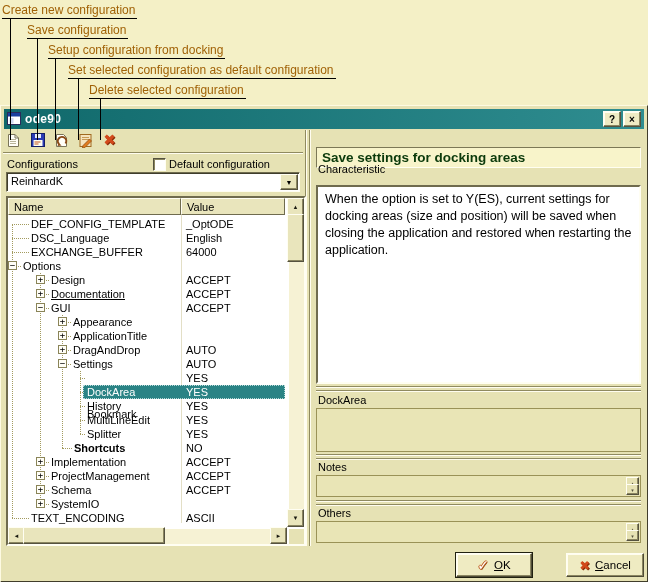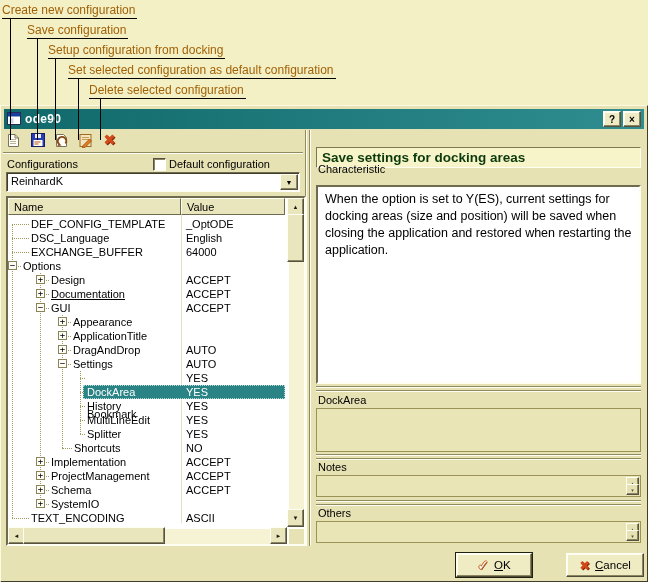--- a/index.html
+++ b/index.html
@@ -269,21 +269,21 @@
             <span class="tname" style="left: 79px;">MultiLineEdit</span>
             <span class="tval">YES</span>
           </div>
           <div class="trow">
             <div class="stub" style="left: 72px; width: 5px;"></div>
             <span class="tname" style="left: 79px;">Splitter</span>
             <span class="tval">YES</span>
           </div>
           <div class="trow">
             <div class="stub" style="left: 54px; width: 10px;"></div>
-            <span class="tname" style="left: 66px;">Shortcuts</span>
+            <span class="tname" style="left: 66px; font-weight: bold;">Shortcuts</span>
             <span class="tval">NO</span>
           </div>
           <div class="trow">
             <div class="stub" style="left: 32px; width: 9px;"></div>
             <div class="exp" style="left: 28px;">+</div>
             <span class="tname" style="left: 43px;">Implementation</span>
             <span class="tval">ACCEPT</span>
           </div>
           <div class="trow">
             <div class="stub" style="left: 32px; width: 9px;"></div>

